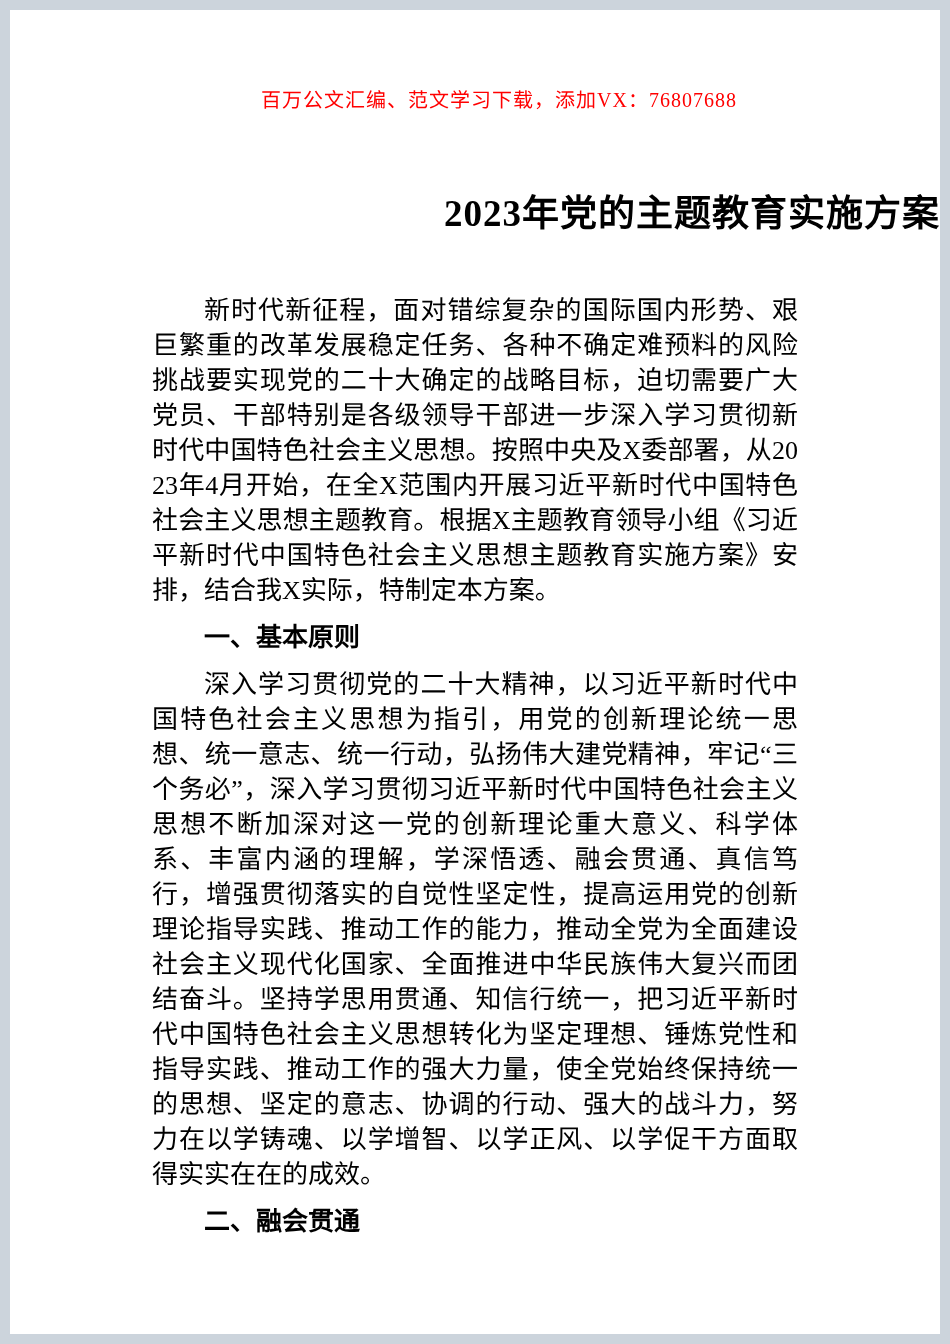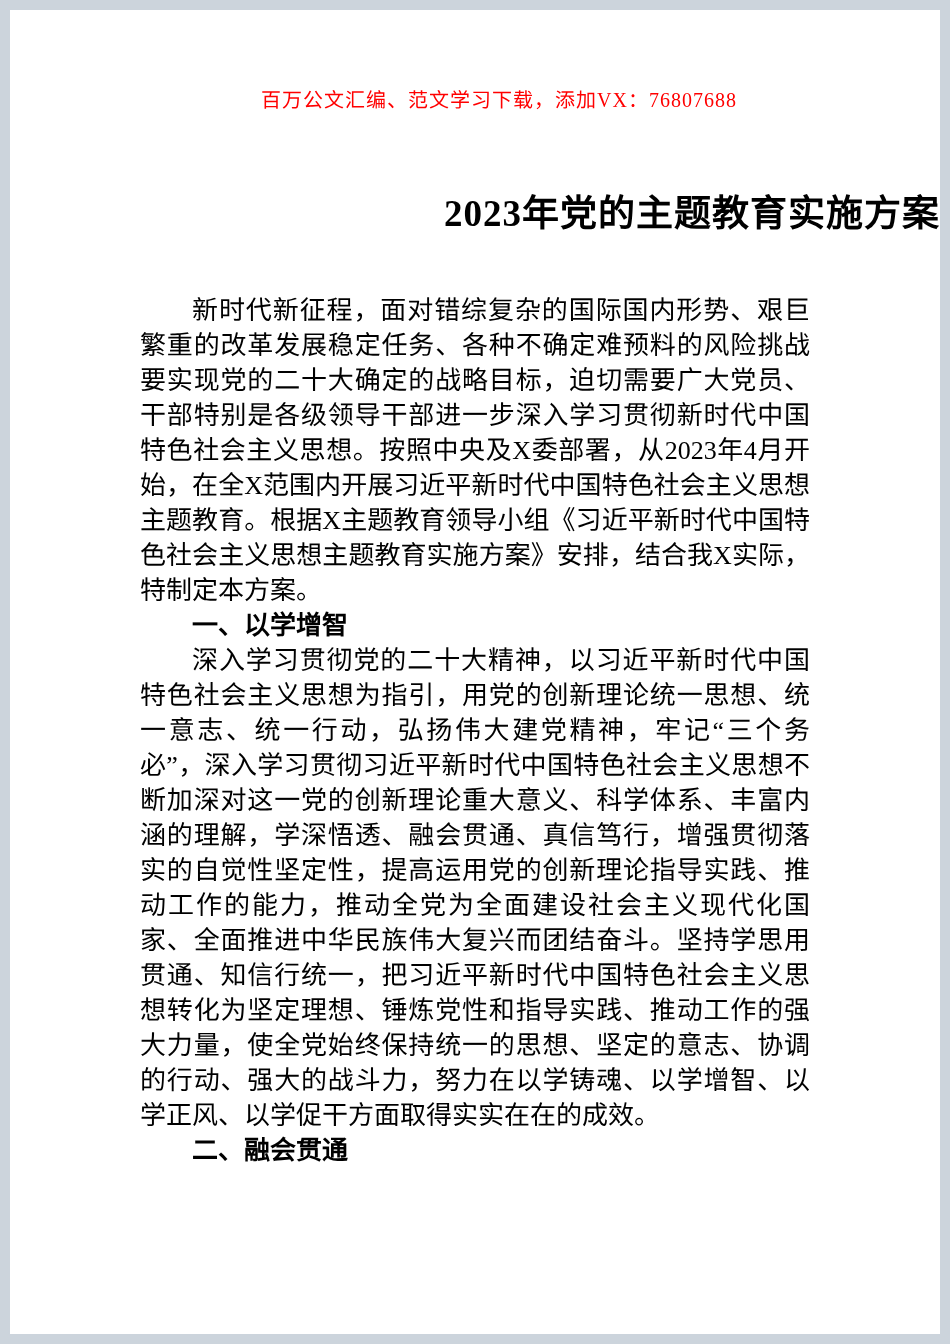--- a/index.html
+++ b/index.html
@@ -41,37 +41,37 @@
   .content {
     margin-top: 56px;
     padding: 0 130px;
     font-size: 26px;
     line-height: 35px;
     color: #000000;
     text-align: justify;
     text-justify: inter-ideograph;
   }
   .content p {
-    margin: 0;
+    margin: 12px;
     text-indent: 2em;
     word-break: break-all;
   }
   .content p.heading {
     font-weight: bold;
   }
 </style>
 </head>
 <body>
 
 <div class="page">
 
   <div class="notice">百万公文汇编、范文学习下载，添加VX：76807688</div>
 
   <h1 class="doc-title">2023年党的主题教育实施方案</h1>
 
   <div class="content">
     <p>新时代新征程，面对错综复杂的国际国内形势、艰巨繁重的改革发展稳定任务、各种不确定难预料的风险挑战要实现党的二十大确定的战略目标，迫切需要广大党员、干部特别是各级领导干部进一步深入学习贯彻新时代中国特色社会主义思想。按照中央及X委部署，从2023年4月开始，在全X范围内开展习近平新时代中国特色社会主义思想主题教育。根据X主题教育领导小组《习近平新时代中国特色社会主义思想主题教育实施方案》安排，结合我X实际，特制定本方案。</p>
-    <p class="heading">一、以学增智</p>
+    <p class="heading">一、基本原则</p>
     <p>深入学习贯彻党的二十大精神，以习近平新时代中国特色社会主义思想为指引，用党的创新理论统一思想、统一意志、统一行动，弘扬伟大建党精神，牢记“三个务必”，深入学习贯彻习近平新时代中国特色社会主义思想不断加深对这一党的创新理论重大意义、科学体系、丰富内涵的理解，学深悟透、融会贯通、真信笃行，增强贯彻落实的自觉性坚定性，提高运用党的创新理论指导实践、推动工作的能力，推动全党为全面建设社会主义现代化国家、全面推进中华民族伟大复兴而团结奋斗。坚持学思用贯通、知信行统一，把习近平新时代中国特色社会主义思想转化为坚定理想、锤炼党性和指导实践、推动工作的强大力量，使全党始终保持统一的思想、坚定的意志、协调的行动、强大的战斗力，努力在以学铸魂、以学增智、以学正风、以学促干方面取得实实在在的成效。</p>
     <p class="heading">二、融会贯通</p>
   </div>
 
 </div>
 
 </body></html>

